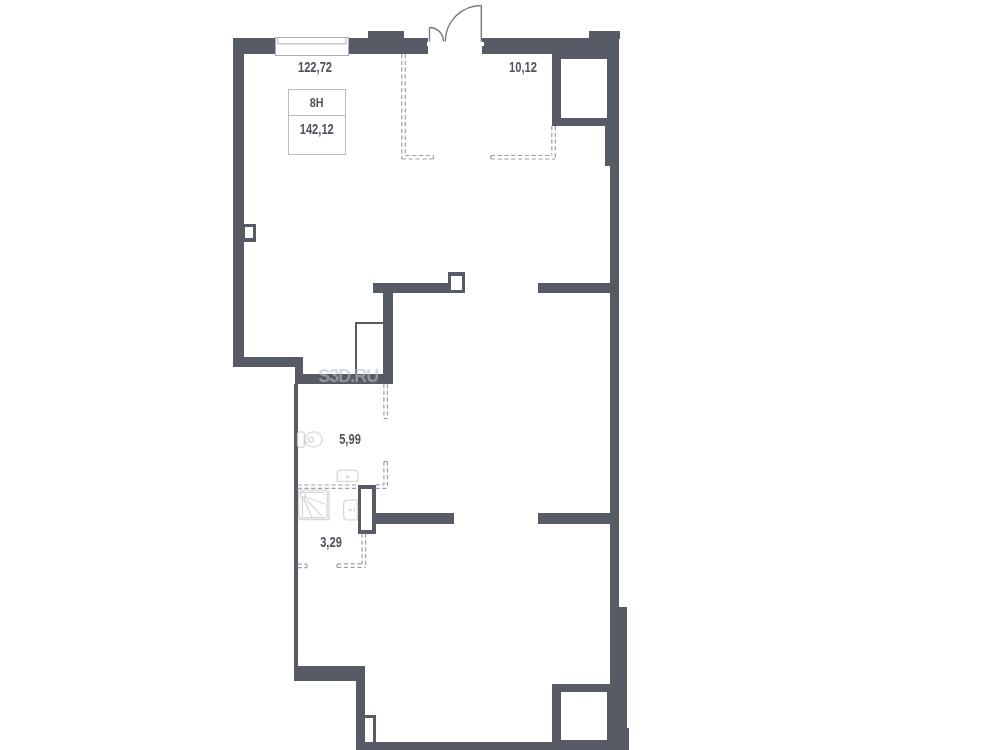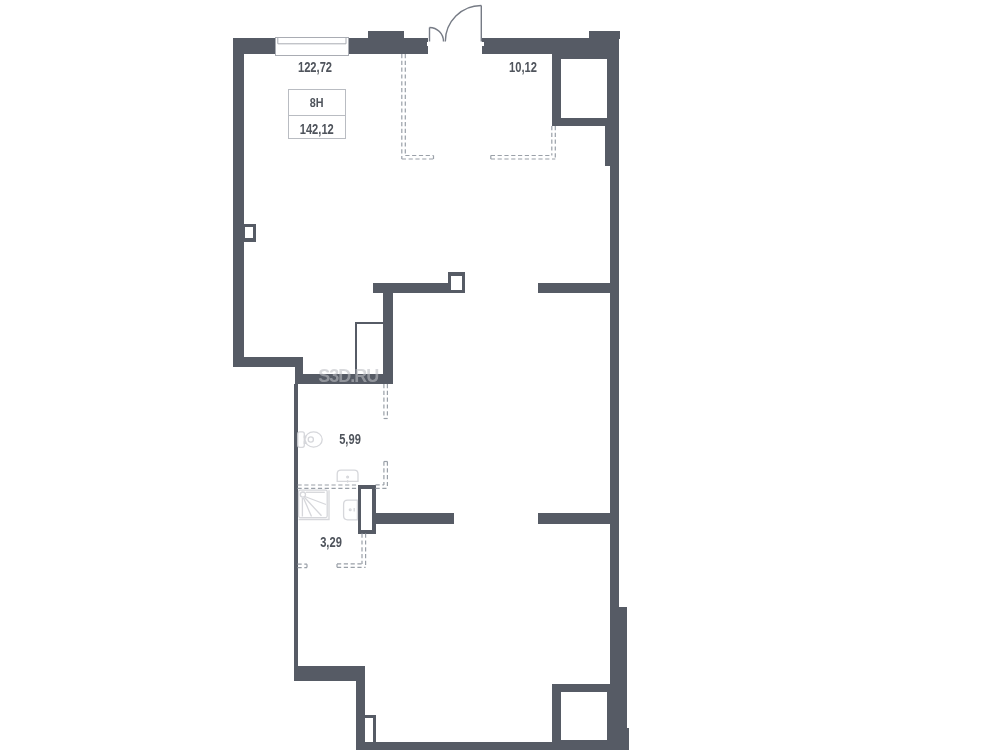--- a/index.html
+++ b/index.html
@@ -153,18 +153,18 @@
     </g>
 
     <text x="318.2" y="381.5" font-size="18" font-weight="700" fill="rgba(188,190,195,0.58)" letter-spacing="-1">S3D.RU</text>
   </svg>
 
   <div class="lbl" style="left:284px;top:58px;width:62px;text-align:center;font-size:15.5px;transform:scaleX(0.72);">122,72</div>
   <div class="lbl" style="left:492px;top:58px;width:62px;text-align:center;font-size:15.5px;transform:scaleX(0.72);">10,12</div>
   <div class="lbl" style="left:319px;top:429.5px;width:62px;text-align:center;font-size:15.5px;transform:scaleX(0.72);">5,99</div>
   <div class="lbl" style="left:300px;top:532.5px;width:62px;text-align:center;font-size:15.5px;transform:scaleX(0.72);">3,29</div>
 
-  <div style="position:absolute;left:288px;top:89px;width:57.5px;height:50px;border:1px solid #b9bcc2;box-sizing:border-box;background:#fff;">
+  <div style="position:absolute;left:288px;top:89px;width:57.5px;height:66px;border:1px solid #b9bcc2;box-sizing:border-box;background:#fff;">
     <div style="position:absolute;left:0;top:25px;width:100%;height:1px;background:#b9bcc2;"></div>
     <div class="lbl" style="left:0;top:5px;width:100%;text-align:center;font-size:13.5px;transform:scaleX(0.8);">8Н</div>
     <div class="lbl" style="left:0;top:29.5px;width:100%;text-align:center;font-size:15.5px;transform:scaleX(0.72);">142,12</div>
   </div>
 </div>
 
 </body></html>

